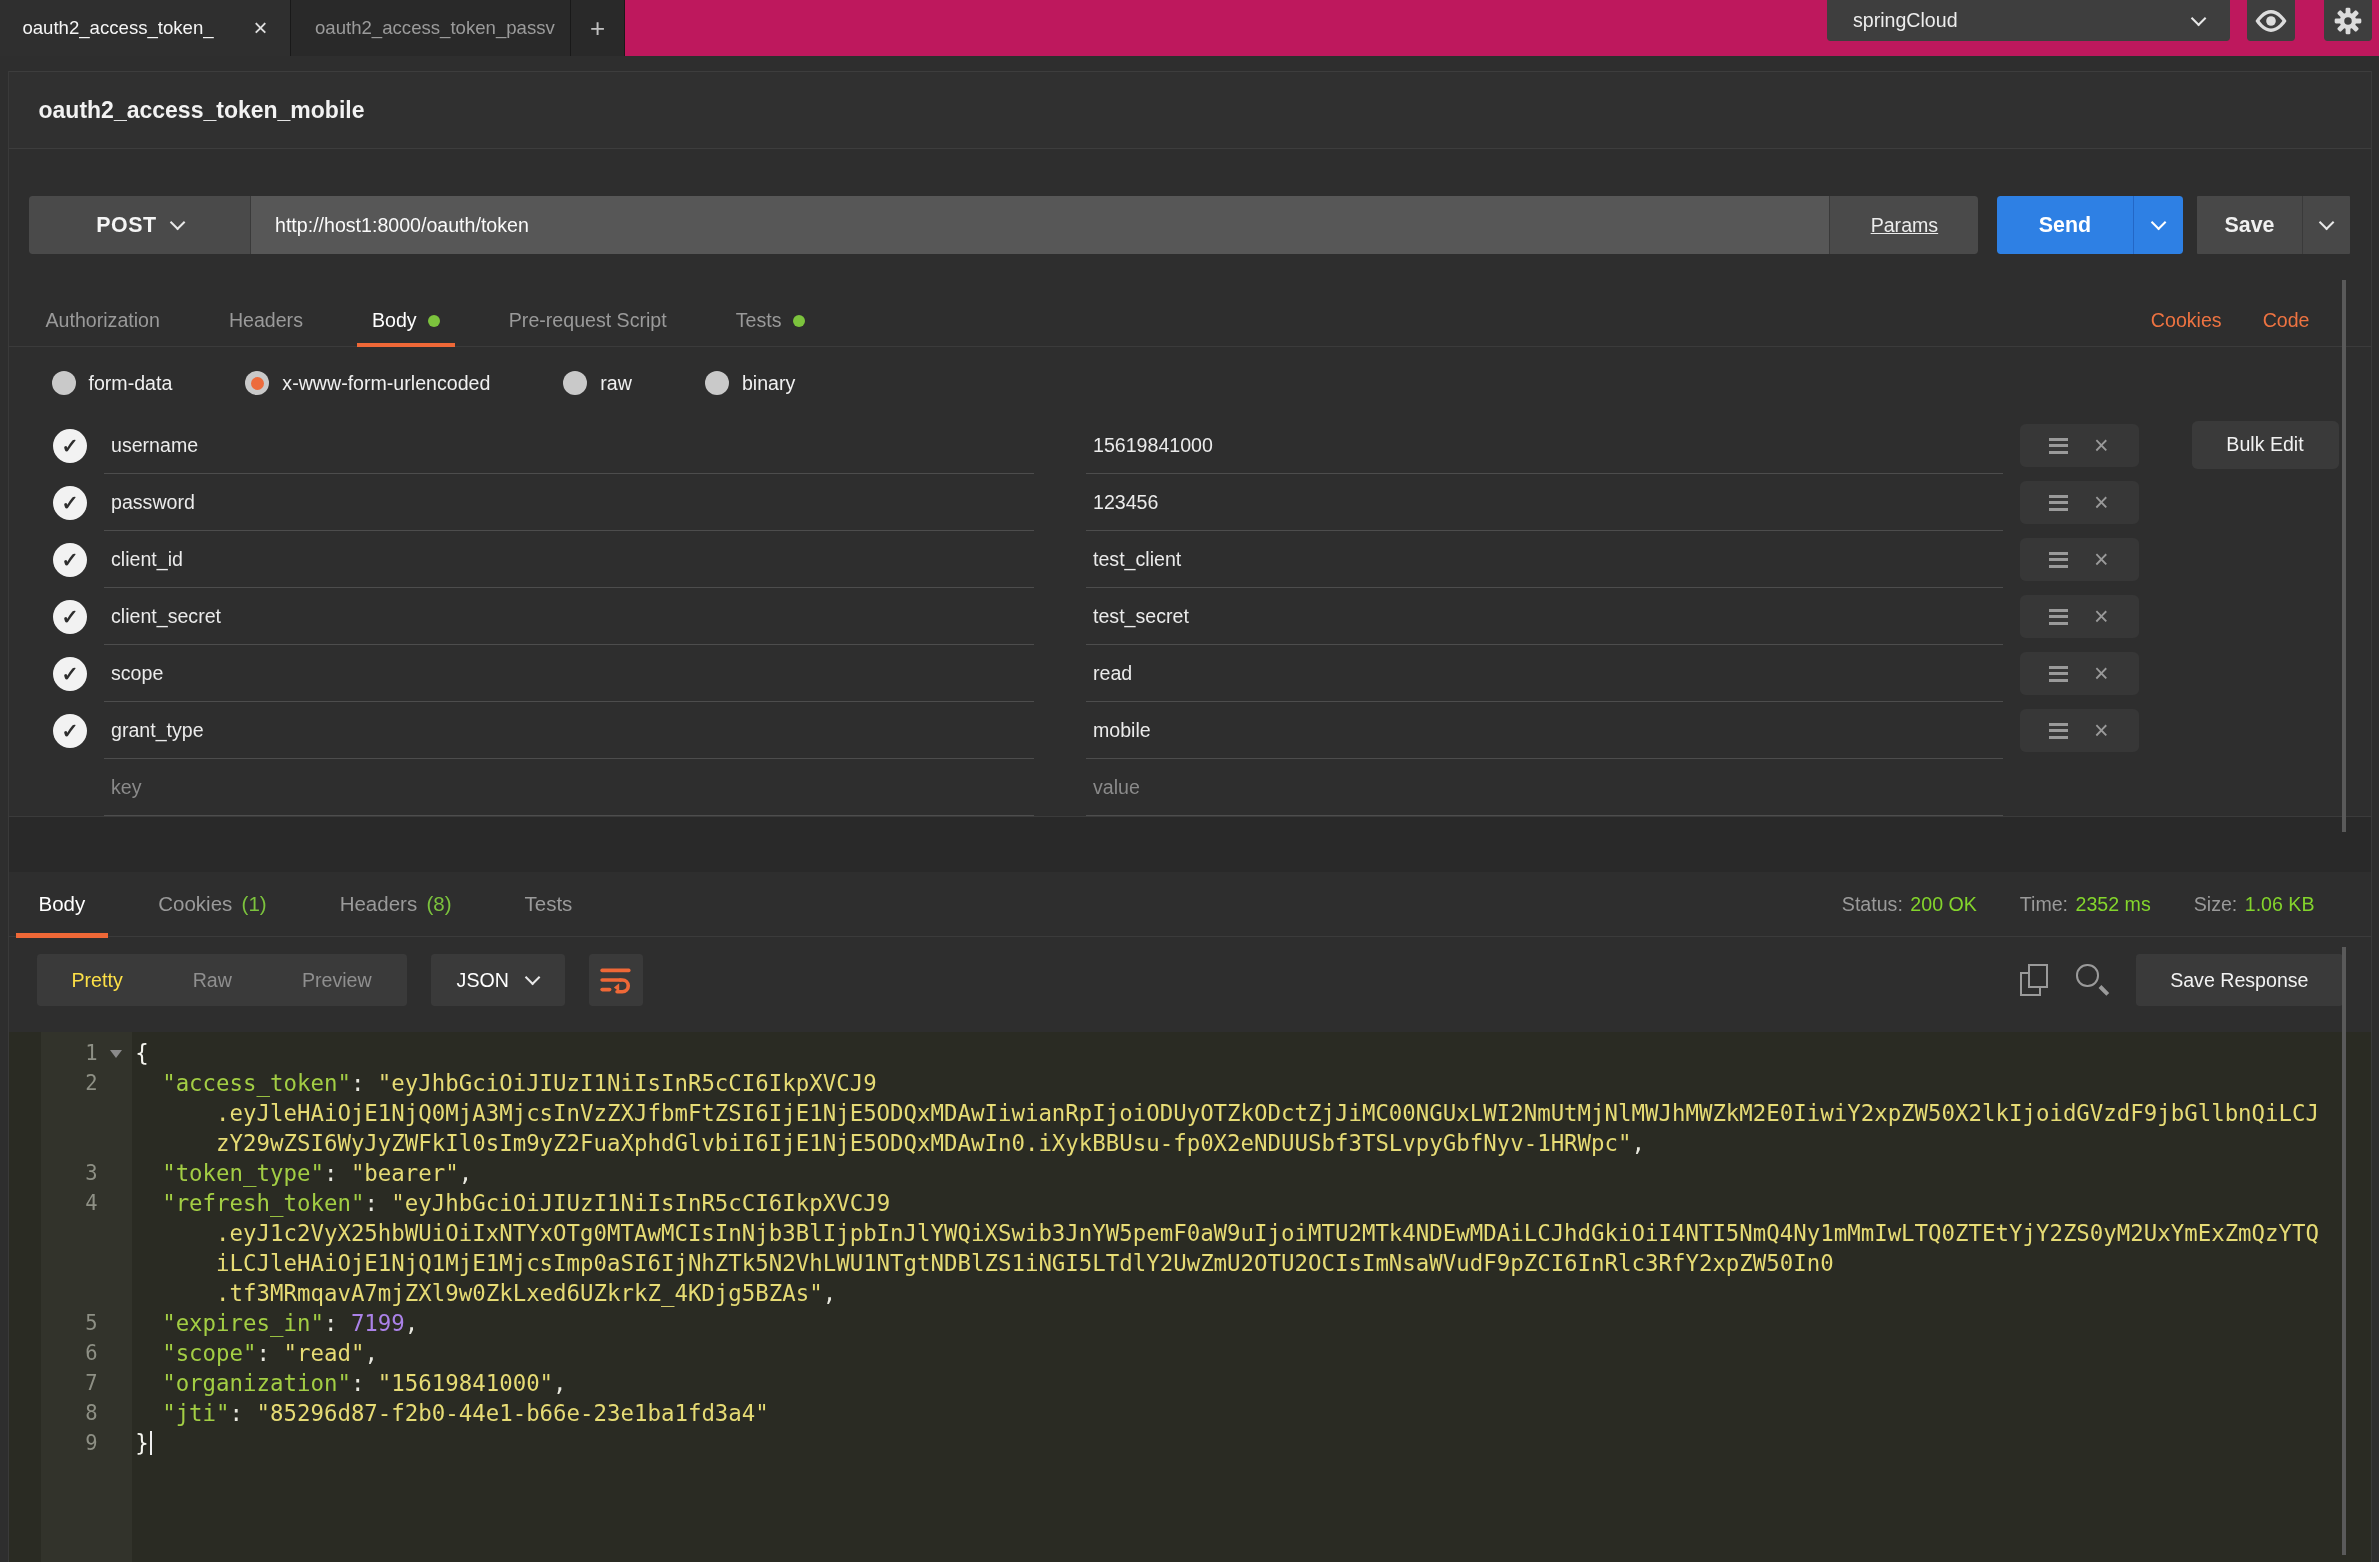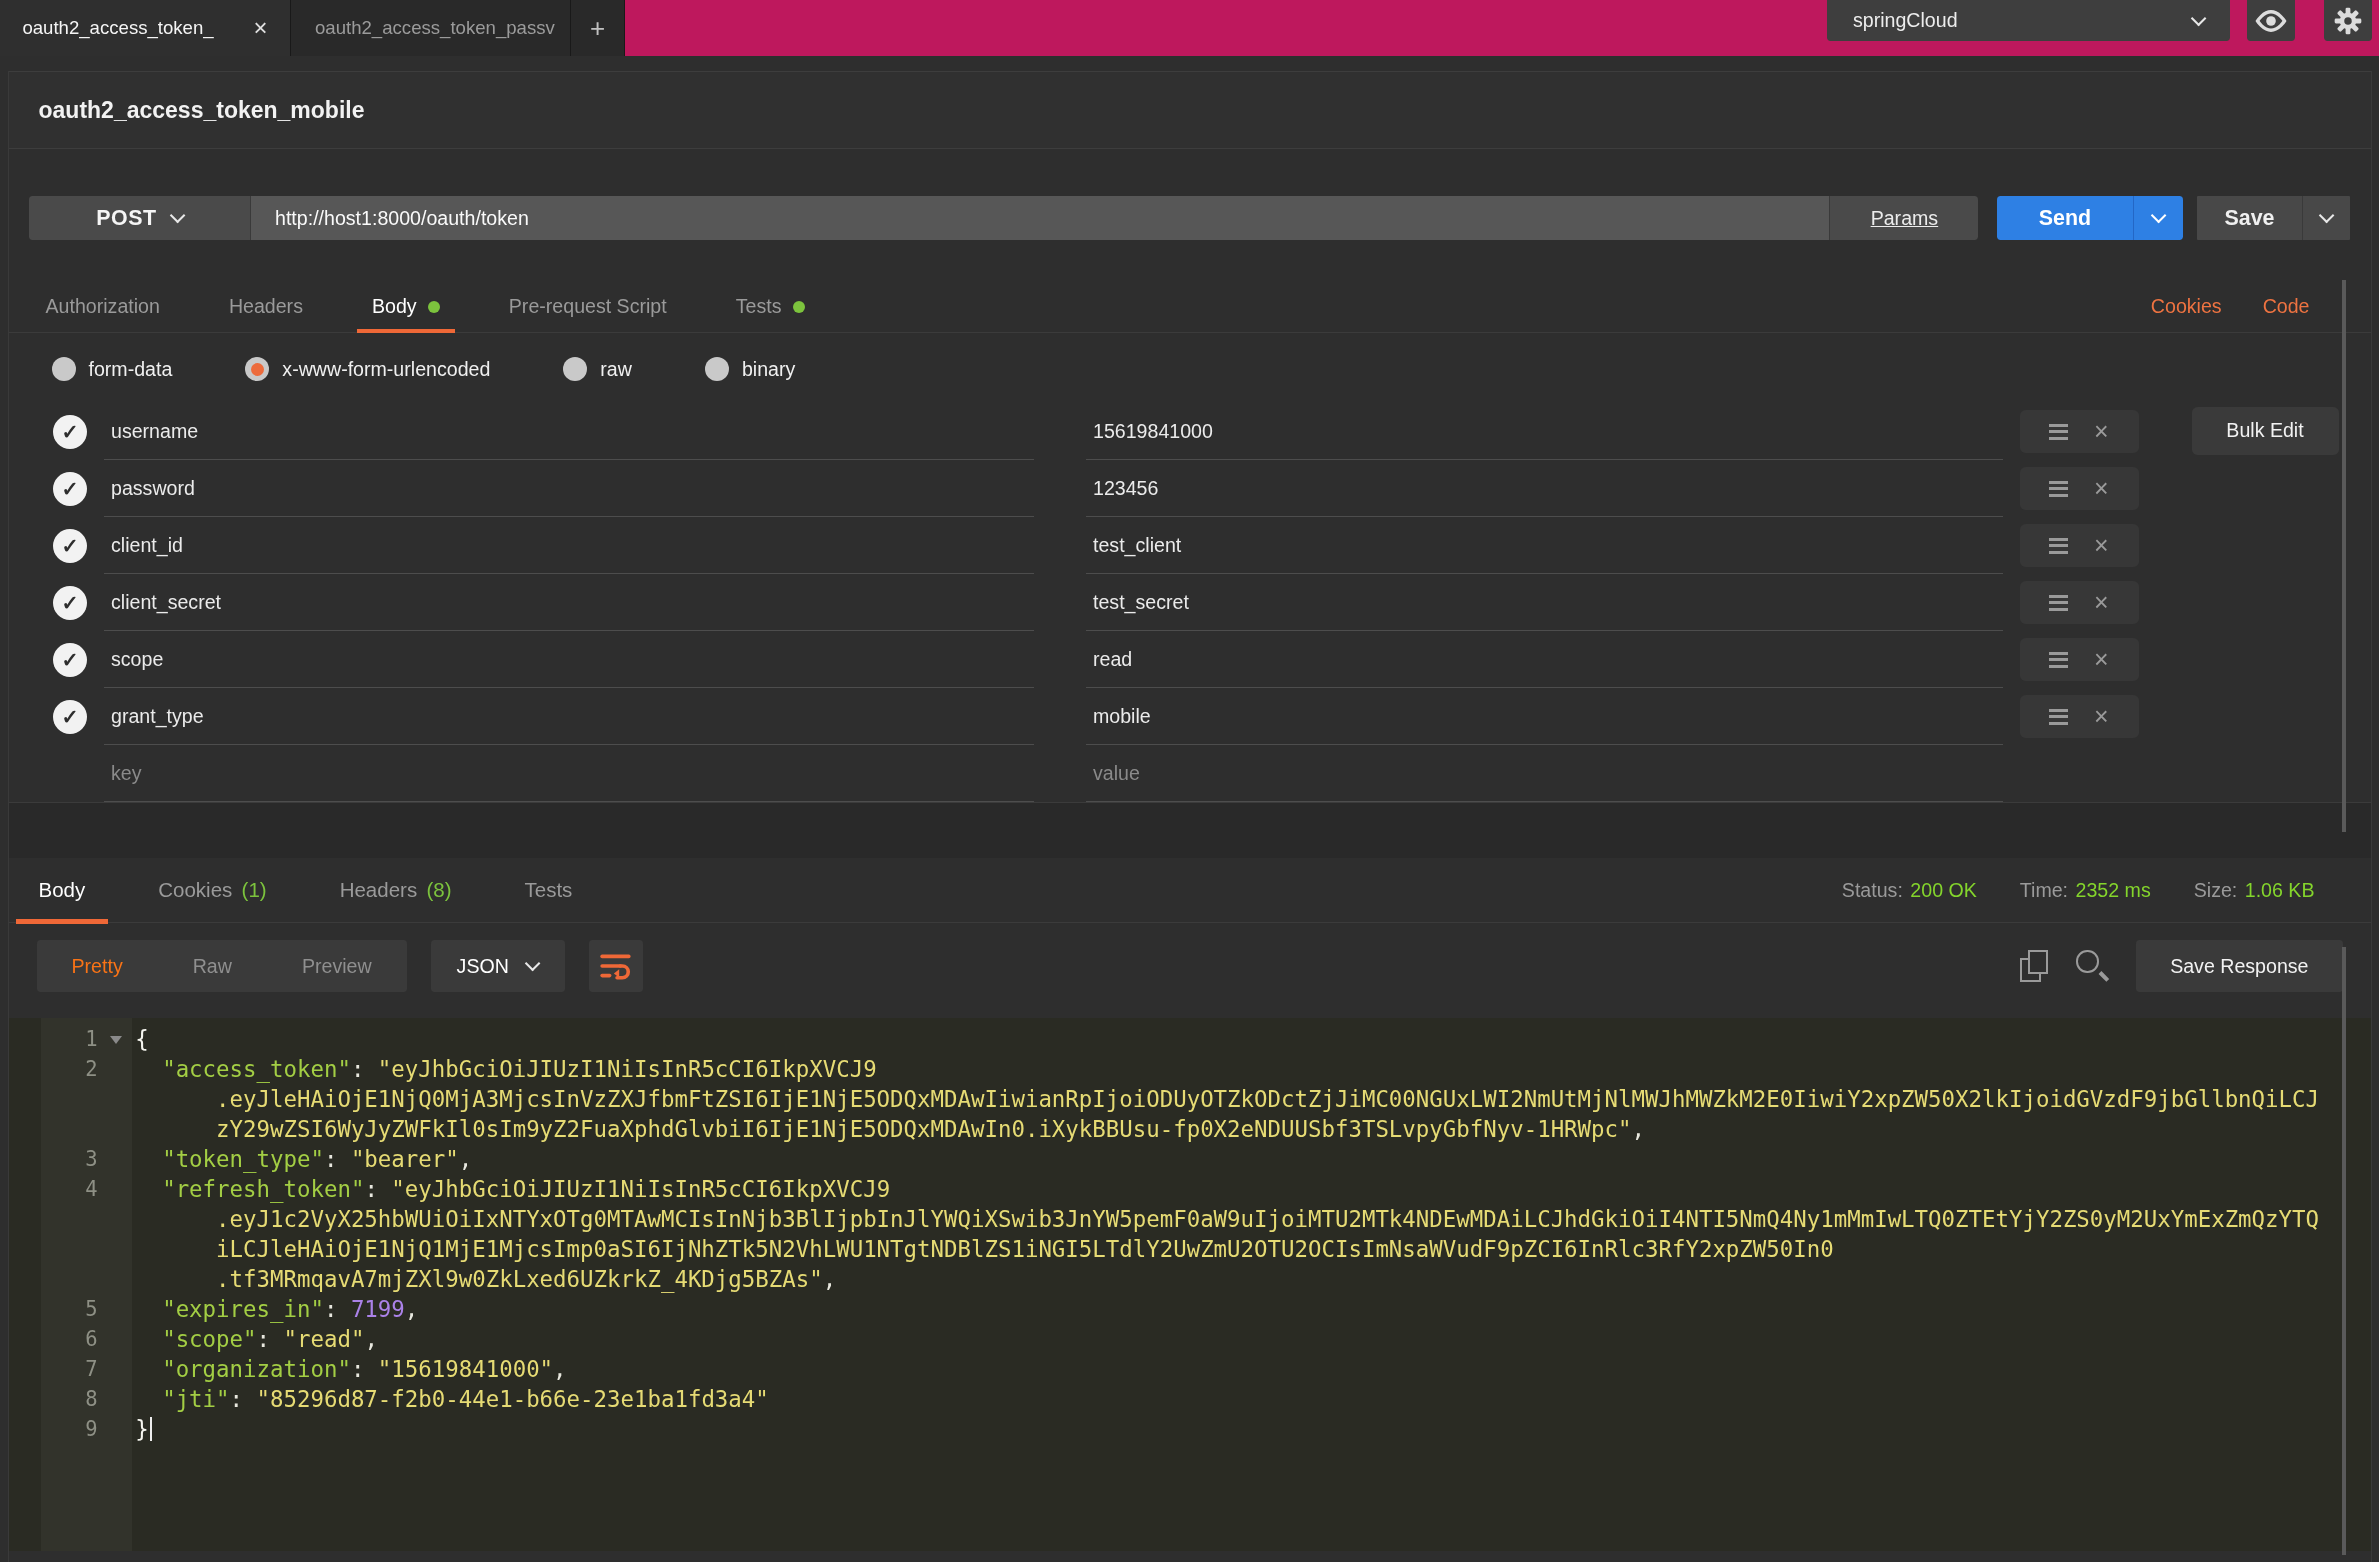--- a/index.html
+++ b/index.html
@@ -26,21 +26,21 @@
   .chev { width:11.2px; height:11.2px; border-right:2.8px solid #e8e8e8; border-bottom:2.8px solid #e8e8e8;
           transform:rotate(45deg); margin-top:-4.7px; flex:0 0 auto; }
 
   
   .main { margin:0 7.5px; border-left:0.9px solid #3a3a3a; border-right:0.9px solid #3a3a3a; min-height:1506px; background:#2e2e2e; }
   .name-panel { margin-top:15px; height:78px; border-top:0.9px solid #3d3d3d; border-bottom:0.9px solid #3d3d3d;
                 display:flex; align-items:center; padding-left:30px; background:#303030; }
   .req-name { font-size:23px; font-weight:700; color:#f2f2f2; }
 
   
-  .url-row { display:flex; margin:47px 20.5px 0 20.5px; height:44px; }
+  .url-row { display:flex; margin:47px 20.5px 0 20.5px; height:58px; }
   .method { width:222px; background:#4a4a4a; border-radius:3.7px 0 0 3.7px; border-right:0.9px solid #3a3a3a;
             display:flex; align-items:center; justify-content:center; gap:15px; }
   .method .lbl { font-size:21.4px; font-weight:700; color:#f5f5f5; letter-spacing:0.5px; }
   .url-input { flex:1; background:#575757; border:none; outline:none; color:#fafafa; font-size:19.6px;
                padding:0 0 0 24px; font-family:"Liberation Sans", sans-serif; }
   .params-btn { width:149px; background:#4a4a4a; border-radius:0 3.7px 3.7px 0; border-left:0.9px solid #3a3a3a;
                 display:flex; align-items:center; justify-content:center; font-size:19.6px; color:#ececec;text-decoration:underline; }
   .send-btn { margin-left:18.6px; width:186px; background:#2e80e4; border-radius:3.7px; display:flex; }
   .send-main { flex:1; display:flex; align-items:center; justify-content:center; color:#fff; font-size:21.4px; font-weight:600; }
   .send-arrow { width:50px; border-left:0.9px solid #2367c6; display:flex; align-items:center; justify-content:center; }
@@ -96,21 +96,21 @@
   .ptab.active::after { content:""; position:absolute; left:-22.4px; right:-22.4px; bottom:-0.9px; height:4.7px; background:#ef6837; }
   .cnt { color:#7cc33d; margin-left:9.3px; }
   .status-group { margin-left:auto; display:flex; gap:43px; padding-right:26px; }
   .stat { font-size:19.6px; }
   .stat .sl { color:#9a9a9a; } .stat .sv { color:#84d52c; margin-left:7.5px; }
 
   
   .resp-toolbar { display:flex; align-items:center; padding:17px 28px 0 28px; gap:24px; height:69px; }
   .view-group { height:52px; background:#3a3a3a; border-radius:3.7px; display:flex; align-items:center; }
   .vmode { padding:0 35px; font-size:19.6px; color:#8f8f8f; }
-  .vmode.active { color:#f97316; }
+  .vmode.active { color:#fde047; }
   .lang-select { height:52px; background:#3a3a3a; border-radius:3.7px; display:flex; align-items:center; gap:18.6px; padding:0 26px; }
   .lang-select .lbl { font-size:19.6px; color:#fff; }
   .wrap-btn { width:54px; height:52px; background:#3a3a3a; border-radius:3.7px; display:flex; align-items:center; justify-content:center; }
   .tool-right { margin-left:auto; display:flex; align-items:center; gap:28px; }
   .copy-ic { position:relative; width:28px; height:32px; }
   .copy-ic i { position:absolute; border:2.8px solid #9a9a9a; width:20.5px; height:24px; display:block; }
   .copy-ic i:first-child { left:0; bottom:0; background:#2e2e2e; }
   .copy-ic i:last-child { right:0; top:0; background:#2e2e2e; }
   .search-ic { position:relative; width:32px; height:32px; }
   .search-ic .lens { width:22.4px; height:22.4px; border:2.8px solid #9a9a9a; border-radius:50%; }

